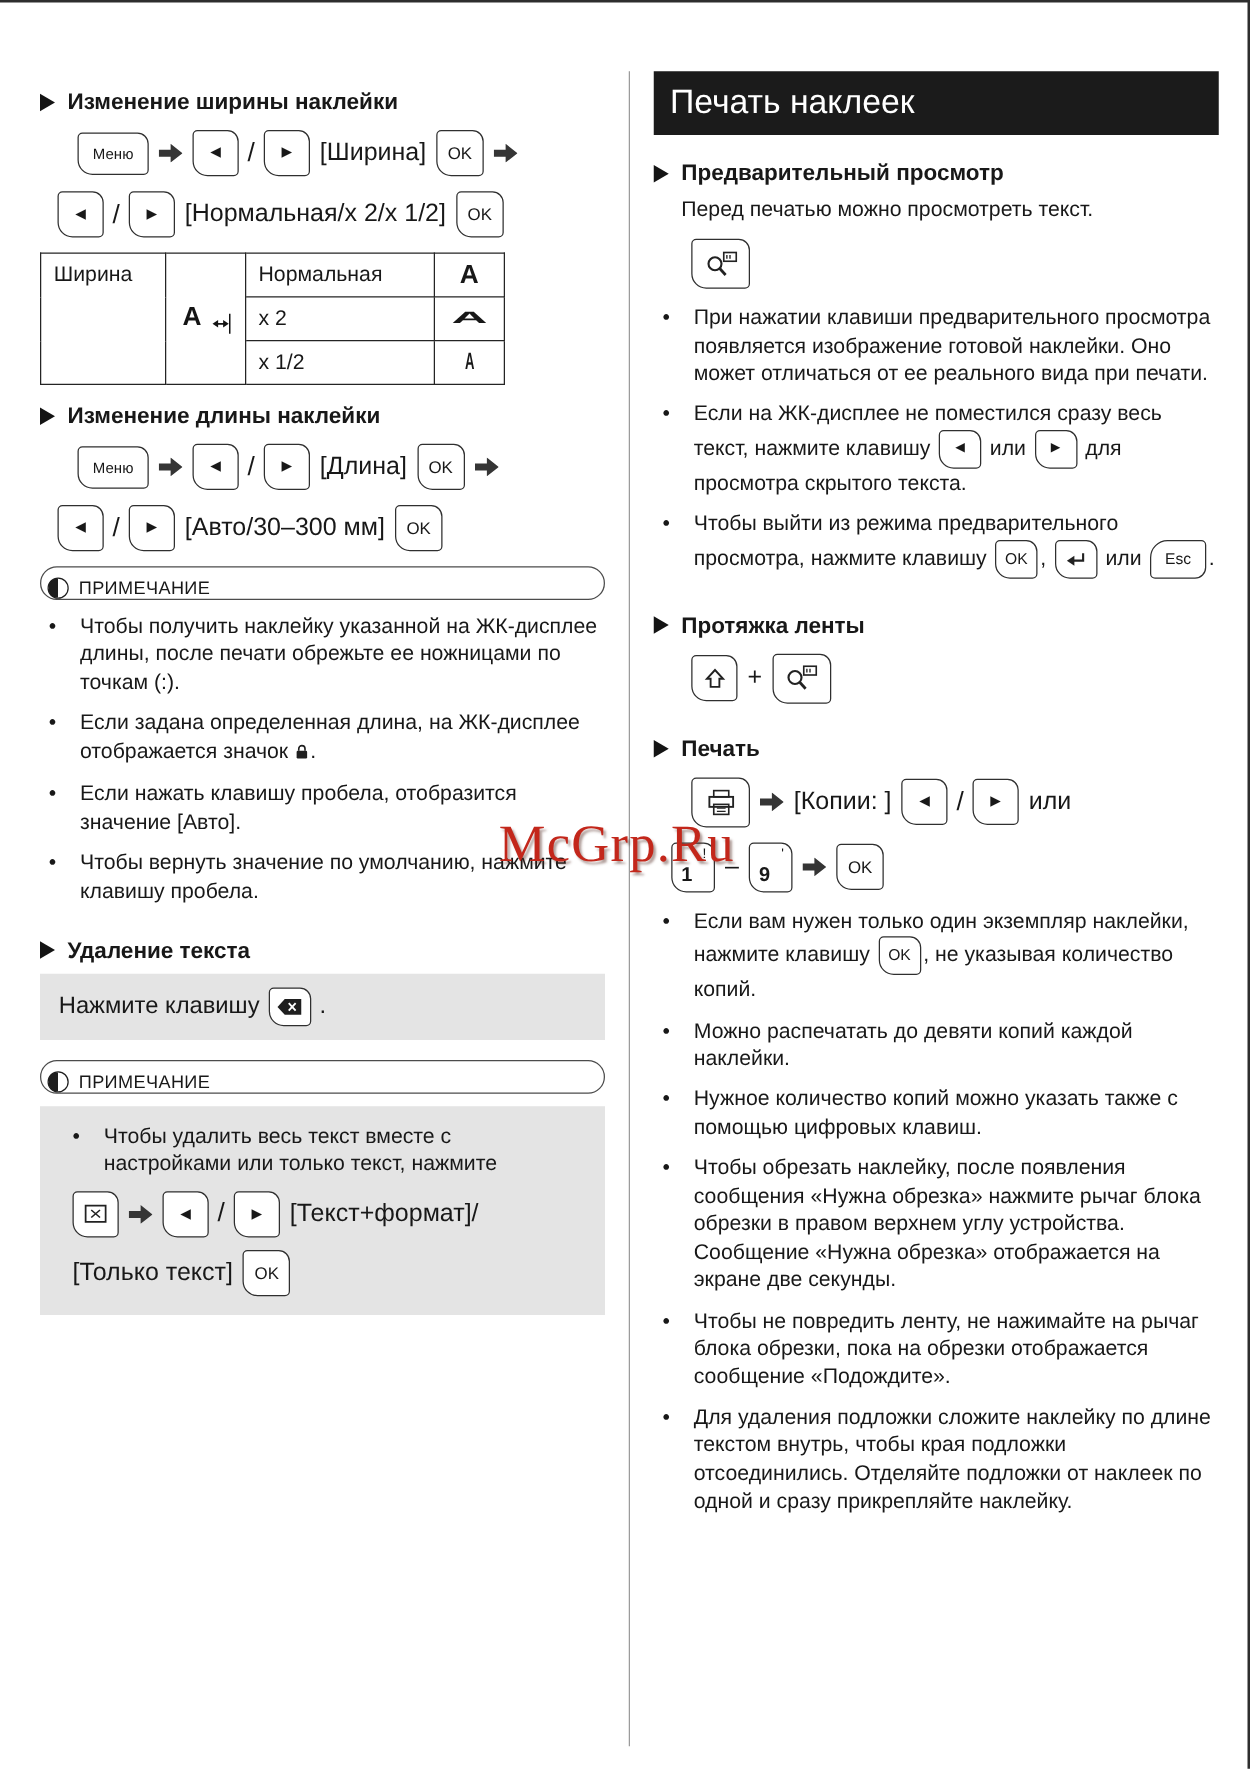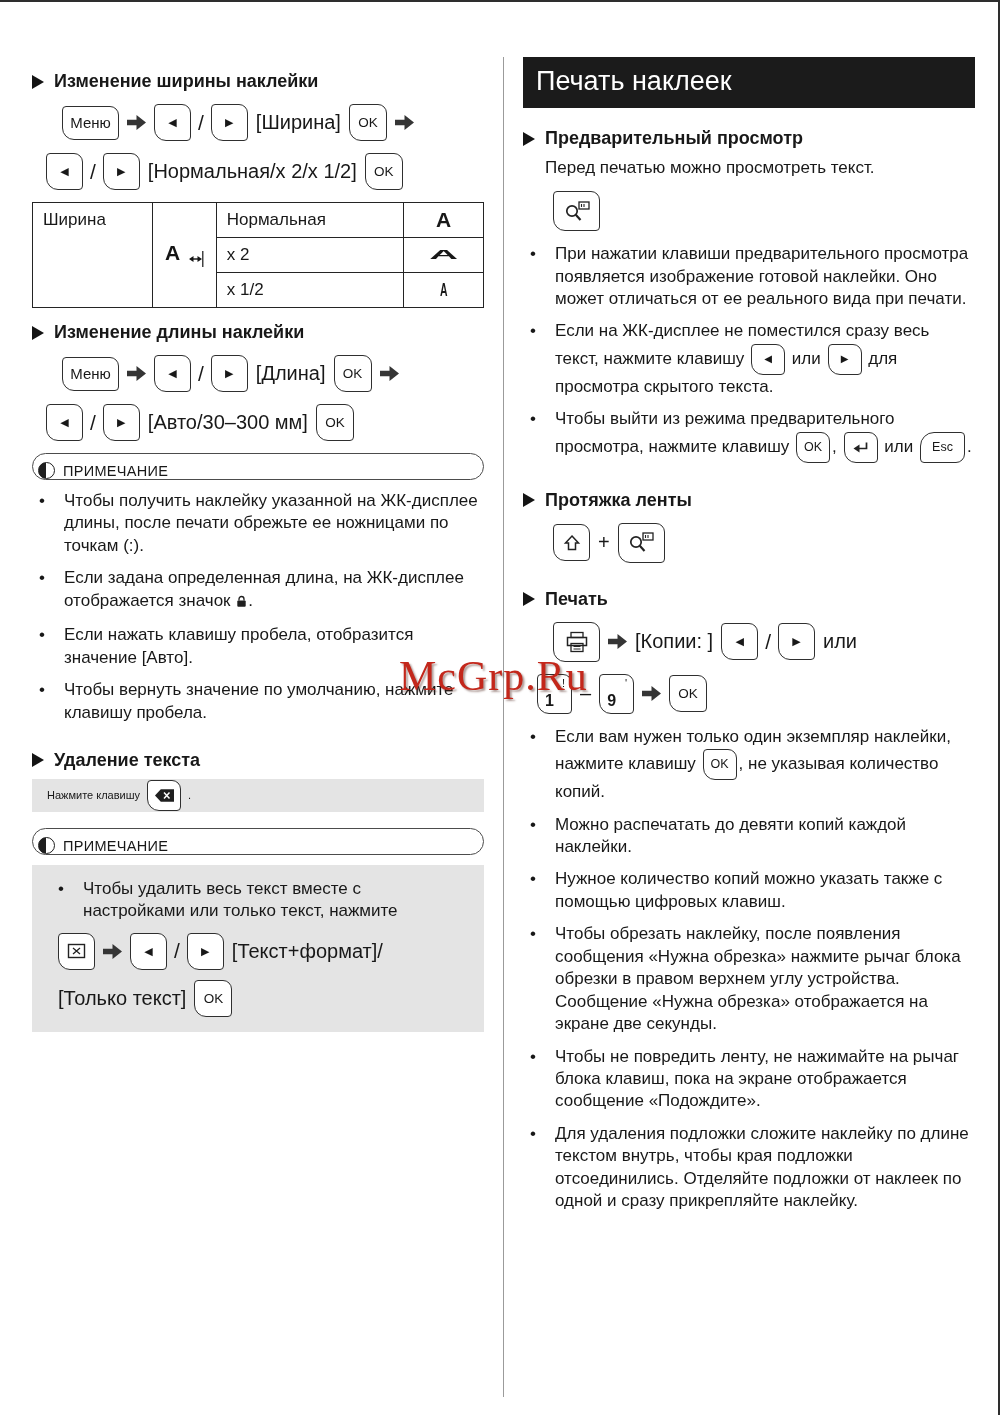--- a/index.html
+++ b/index.html
@@ -13,36 +13,36 @@
   .cols{display:flex;gap:39px;padding:55px 0 0 32px}
   .col{width:452px;flex:0 0 auto}
   .hbar{background:var(--header-bg);color:var(--header-text);font-size:27px;padding:9px 13px 11px;margin-bottom:20px}
   .shead{display:flex;align-items:center;gap:10px;font-weight:bold;font-size:18px;margin:14px 0 8px}
   .tri{width:0;height:0;border-left:12px solid #141414;border-top:7px solid transparent;border-bottom:7px solid transparent;flex:0 0 auto}
   .para{font-size:17px;line-height:1.3;margin:0 0 10px;padding-left:22px}
   .krow{display:flex;align-items:center;gap:8px;margin:12px 0}
   .ind1{margin-left:30px}.ind2{margin-left:14px}
   .k{display:inline-flex;align-items:center;justify-content:center;background:#fff;border:1.6px solid #2f2f2f;
      border-radius:4px 9px 4px 12px;flex:0 0 auto;line-height:1}
-  .k-menu{min-width:57px;height:34px;font-size:15px}
+  .k-menu{min-width:57px;height:34px;font-size:12px}
   .k-sq{width:37px;height:37px}
   .k-ok{min-width:38px;height:37px;font-size:13.5px}
   .k-icon{min-width:47px;height:40px}
   .k-num{width:35px;height:40px;position:relative}
   .k-num .num{position:absolute;left:7px;bottom:4px;font-size:16px;font-weight:bold}
   .k-num .sym{position:absolute;right:6px;top:3px;font-size:11px}
   .k-inline{min-width:34px;height:31px;vertical-align:middle;margin:1px 2px;font-size:12.5px;display:inline-flex}
   .k-sqi{width:32px;height:31px}
   .k-esci{min-width:45px;border-radius:14px 4px 9px 4px;font-size:12.5px}
   .arrg{font-size:11px}
   .k-inline .arrg{font-size:10px}
   .slash{font-size:21px;margin:0 -1px}
   .farr svg{display:block}
   .klabel{font-size:20px;white-space:nowrap}
-  table.wt{border-collapse:collapse;margin:12px 0 4px;width:452px}
+  table.wt{border-collapse:collapse;margin:12px 0 4px;width:372px}
   .wt td{border:1.5px solid #242424;padding:4px 10px;font-size:17px;height:35px}
   .wt .c1{width:120px;vertical-align:top;padding-top:7px}
   .wt .c2{width:64px;text-align:center}
   .wt .c3{width:188px}
   .wt .c4{width:80px;text-align:center}
   .ga{display:inline-block;font-weight:bold;font-size:21px;line-height:1}
   .ga.wide{transform:scale(1.9,.62)}
   .ga.half{transform:scale(.55,1);font-size:19px}
   .npill{display:flex;align-items:flex-end;gap:8px;border:1.4px solid #4c4c4c;border-radius:14px;height:27px;
          padding:0 10px 0 5px;margin:4px 0 10px}
@@ -50,21 +50,21 @@
         background:linear-gradient(90deg,#1e1e1e 50%,#fff 50%);flex:0 0 auto}
   .nlabel{font-size:14.5px;letter-spacing:.3px}
   .blist{padding-left:7px}
   .bullet{display:flex;gap:16px;margin-bottom:10px}
   .bm{flex:0 0 9px;font-size:17px;line-height:1.32}
   .bm::before{content:"•"}
   .bt{font-size:17px;line-height:1.32}
   .gbox{background:var(--note-box-bg);padding:13px 26px;margin:4px 0 16px}
   .gbox .krow{margin:10px 0 2px}
   .gbox .bullet{margin-bottom:6px}
-  .inlinebox{font-size:11px;display:flex;align-items:center;gap:5px;padding:0 15px}
+  .inlinebox{font-size:19px;display:flex;align-items:center;gap:5px;padding:10px 15px}
   .ikon{display:inline-block;vertical-align:-2px;margin:0 1px}
   .wm{position:absolute;left:399px;top:650px;z-index:6;font-family:"Liberation Serif","DejaVu Serif",serif;
       font-weight:normal;font-size:42px;color:var(--watermark-red);letter-spacing:1px;
       text-shadow:2px 2px 2px rgba(80,40,30,.45)}
   svg text{font-family:"Liberation Sans","DejaVu Sans",sans-serif}
   .mt26{margin-top:26px}
 </style>
 </head>
 <body>
 
@@ -419,21 +419,21 @@
       <div class="bullet">
         <span class="bm"></span>
         <span class="bt">Нужное количество копий можно указать также с помощью цифровых клавиш.</span>
       </div>
       <div class="bullet">
         <span class="bm"></span>
         <span class="bt">Чтобы обрезать наклейку, после появления сообщения «Нужна обрезка» нажмите рычаг блока обрезки в правом верхнем углу устройства. Сообщение «Нужна обрезка» отображается на экране две секунды.</span>
       </div>
       <div class="bullet">
         <span class="bm"></span>
-        <span class="bt">Чтобы не повредить ленту, не нажимайте на рычаг блока клавиш, пока на экране отображается сообщение «Подождите».</span>
+        <span class="bt">Чтобы не повредить ленту, не нажимайте на рычаг блока обрезки, пока на обрезки отображается сообщение «Подождите».</span>
       </div>
       <div class="bullet">
         <span class="bm"></span>
         <span class="bt">Для удаления подложки сложите наклейку по длине текстом внутрь, чтобы края подложки отсоединились. Отделяйте подложки от наклеек по одной и сразу прикрепляйте наклейку.</span>
       </div>
     </div>
   </div>
 </div>
 
 </body></html>

